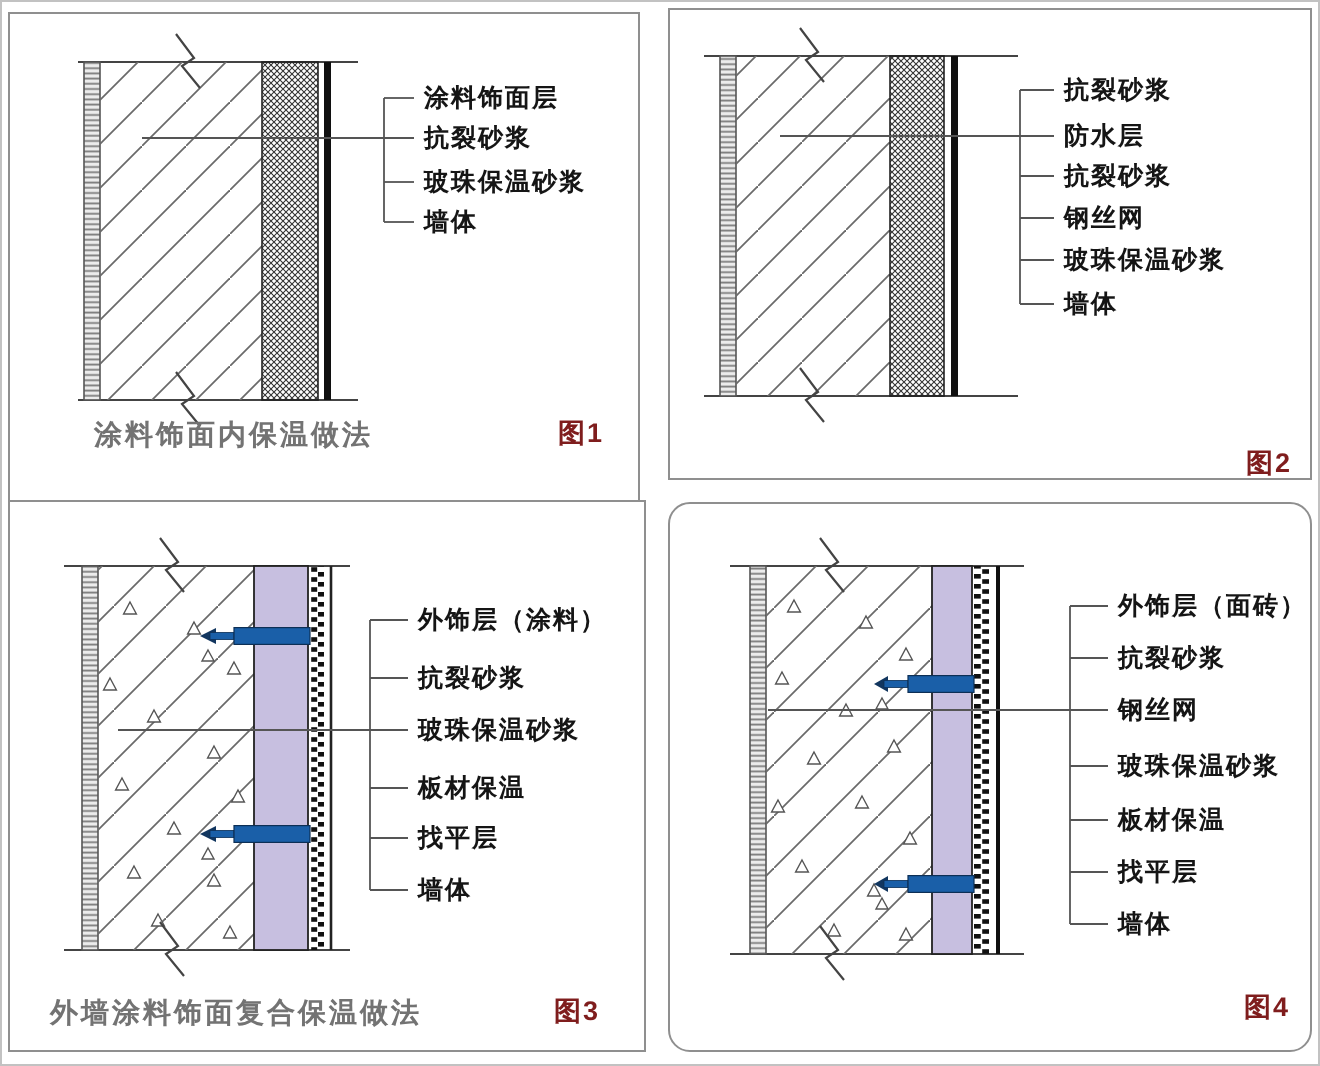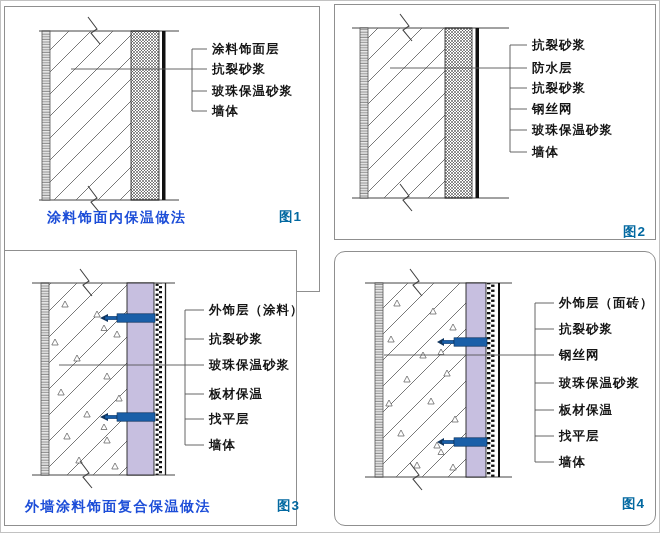--- a/index.html
+++ b/index.html
@@ -9,29 +9,29 @@
     font-family:"Liberation Sans","DejaVu Sans",sans-serif;
   }
   .panel{position:absolute;background:#fff;border:1px solid #8f8f8f;box-sizing:border-box;}
   .panel svg{position:absolute;left:0;top:0;display:block;}
   .lbl{
     position:absolute;transform:translateY(-50%);white-space:nowrap;
     font-size:12.5px;font-weight:700;color:#151515;letter-spacing:1px;line-height:1;
   }
   .caption{
     position:absolute;white-space:nowrap;font-size:14px;font-weight:700;
-    color:#1d4ed8;letter-spacing:1.5px;line-height:1;
+    color:#737373;letter-spacing:1.5px;line-height:1;
   }
   .figtag{
     position:absolute;white-space:nowrap;font-size:13.5px;font-weight:700;
-    color:#0369a1;letter-spacing:1px;line-height:1;
+    color:#7f1d1d;letter-spacing:1px;line-height:1;
   }
   #p1{left:3px;top:5px;width:316px;height:286px;}
   #p2{left:333px;top:3px;width:322px;height:236px;}
-  #p3{left:3px;top:249px;width:293px;height:276px;}
+  #p3{left:3px;top:249px;width:319px;height:276px;}
   #p4{left:333px;top:250px;width:322px;height:275px;border-radius:11px;}
   .ln{stroke:#444;stroke-width:1;fill:none;}
   .ldr{stroke:#555;stroke-width:0.9;fill:none;}
   .brk{stroke:#444;stroke-width:1.1;fill:none;}
   .tri{fill:#fff;stroke:#555;stroke-width:0.7;}
 </style>
 </head>
 <body>
 
 <div class="canvas">

